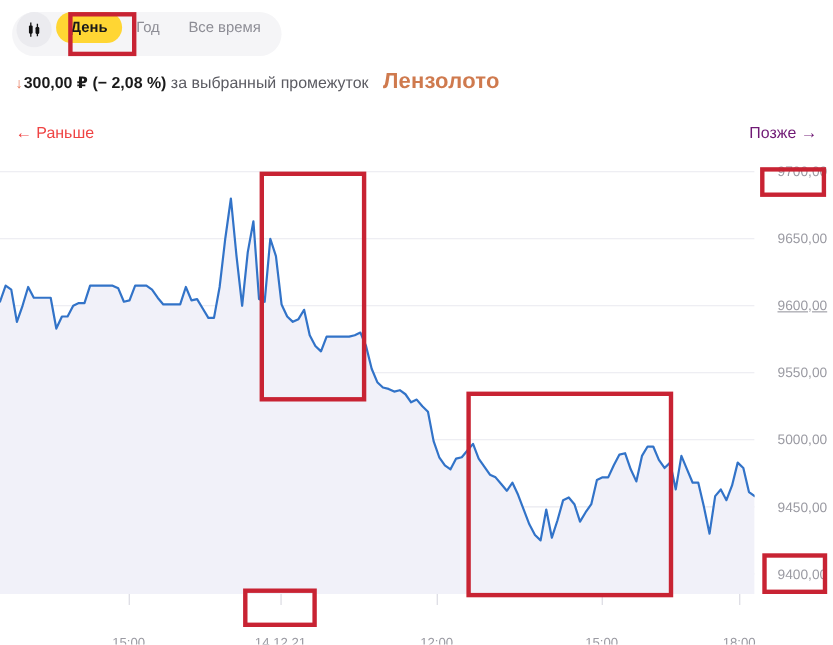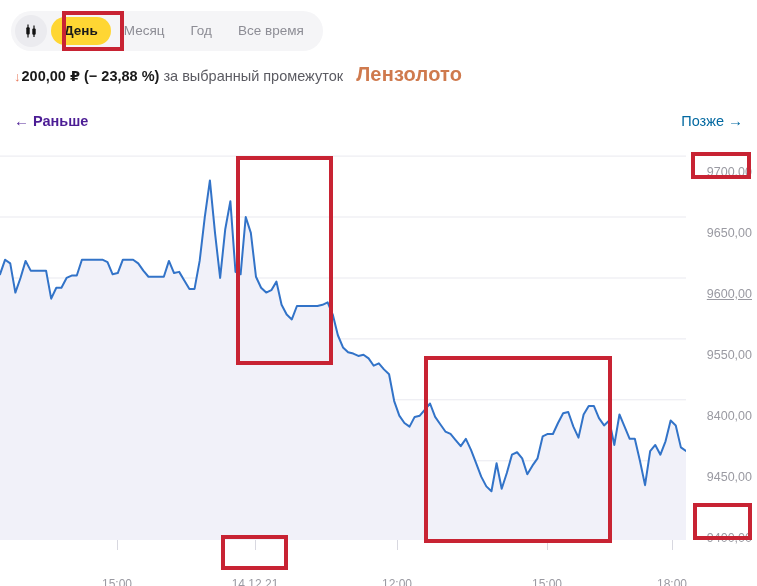--- a/index.html
+++ b/index.html
@@ -16,21 +16,21 @@
     overflow: hidden;
   }
 
   
   .tabbar {
     position: absolute;
     left: 11px;
     top: 11px;
     height: 40px;
     display: flex;
-    align-items: center;
+    align-items: flex-start;
     background: #f5f5f7;
     border-radius: 20px;
     padding: 0 6px 0 4px;
   }
   .icon-circle {
     width: 32px;
     height: 32px;
     border-radius: 50%;
     background: #ebebef;
     display: flex;
@@ -96,31 +96,30 @@
     top: 112px;
     left: 0;
     width: 757px;
     height: 26px;
   }
   .nav-prev {
     position: absolute;
     left: 14px;
     top: 0;
     font-size: 14.5px;
-    color: #4c1d95;
+    color: #ef4444;
     cursor: pointer;
     white-space: nowrap;
-    font-weight: bold;
   }
   .nav-next {
     position: absolute;
     right: 14px;
     top: 0;
     font-size: 14.5px;
-    color: #0369a1;
+    color: #701a75;
     cursor: pointer;
     white-space: nowrap;
   }
   .nav-prev .gl, .nav-next .gl { font-size: 15px; }
 
   
   .chart-wrap {
     position: absolute;
     left: 0;
     top: 150px;
@@ -130,21 +129,21 @@
   .plot {
     position: absolute;
     left: 0;
     top: 0;
     width: 686px;
     height: 390px;
   }
   .ylabels {
     position: absolute;
     left: 690px;
-    top: 16px;
+    top: 0;
     width: 67px;
     height: 390px;
   }
   .ylabel {
     position: absolute;
     right: 5px;
     font-size: 12.5px;
     color: #9a9aa2;
     white-space: nowrap;
     transform: translateY(-50%);
@@ -173,27 +172,26 @@
 <div class="tabbar">
   <div class="icon-circle">
     <svg width="18" height="18" viewBox="0 0 18 18" aria-hidden="true">
       <line x1="6" y1="2.5" x2="6" y2="15.5" stroke="#111" stroke-width="1.2"></line>
       <rect x="4.3" y="5.2" width="3.4" height="7.4" rx="1" fill="#111"></rect>
       <line x1="12" y1="3.5" x2="12" y2="15" stroke="#111" stroke-width="1.2"></line>
       <rect x="10.3" y="6.6" width="3.4" height="6.2" rx="1" fill="#111"></rect>
     </svg>
   </div>
   <div class="tab active">День</div>
-  <div class="tab">Месяц</div>
   <div class="tab">Год</div>
   <div class="tab">Все время</div>
 </div>
 
 <div class="summary">
-  <span class="arrow-down">↓</span><span class="delta">200,00 ₽ (− 23,88 %)</span>
+  <span class="arrow-down">↓</span><span class="delta">300,00 ₽ (− 2,08 %)</span>
   <span>за выбранный промежуток</span>
   <span class="ticker">Лензолото</span>
 </div>
 
 <div class="nav">
   <div class="nav-prev">
     <span class="gl">←</span>
     <span>Раньше</span>
   </div>
   <div class="nav-next">
@@ -219,21 +217,21 @@
         <line x1="397" x2="397" y1="390" y2="390" stroke="#d8d8e0"></line>
         <line x1="547" x2="547" y1="390" y2="390" stroke="#d8d8e0"></line>
         <line x1="672" x2="672" y1="390" y2="390" stroke="#d8d8e0"></line>
       </svg>
   </div>
   <div class="ylabels" id="ylabels">
       <div class="ylabel" style="top: 6.1px;">9700,00</div>
       <div class="ylabel" style="top: 67px;">9650,00</div>
       <div class="ylabel" style="top: 128px; text-decoration: underline;">9600,00</div>
       <div class="ylabel" style="top: 188.9px;">9550,00</div>
-      <div class="ylabel" style="top: 249.8px;">8400,00</div>
+      <div class="ylabel" style="top: 249.8px;">5000,00</div>
       <div class="ylabel" style="top: 310.8px;">9450,00</div>
       <div class="ylabel" style="top: 371.7px;">9400,00</div>
     </div>
   <div class="xlabels" id="xlabels">
       <div style="position: absolute; top: 0px; width: 1px; height: 10px; background: rgb(216, 216, 224); left: 117px;"></div>
       <div class="xlabel" style="left: 117px;">15:00</div>
       <div style="position: absolute; top: 0px; width: 1px; height: 10px; background: rgb(216, 216, 224); left: 255px;"></div>
       <div class="xlabel" style="left: 255px;">14.12.21</div>
       <div style="position: absolute; top: 0px; width: 1px; height: 10px; background: rgb(216, 216, 224); left: 397px;"></div>
       <div class="xlabel" style="left: 397px;">12:00</div>

